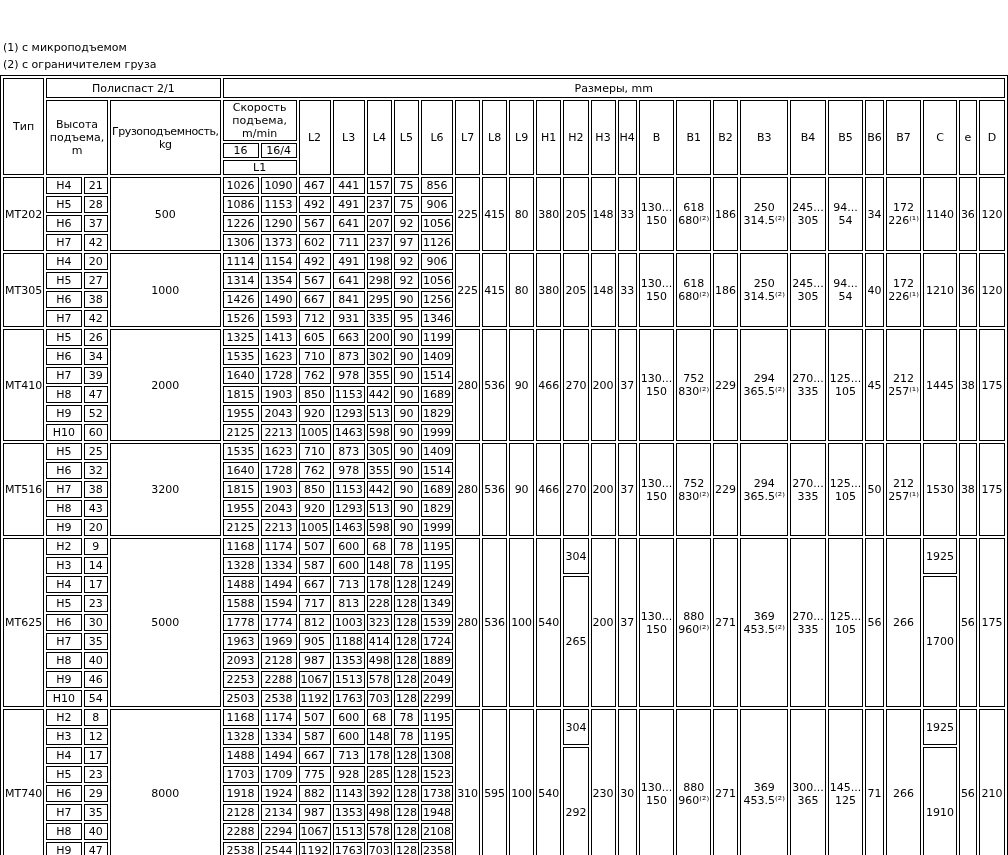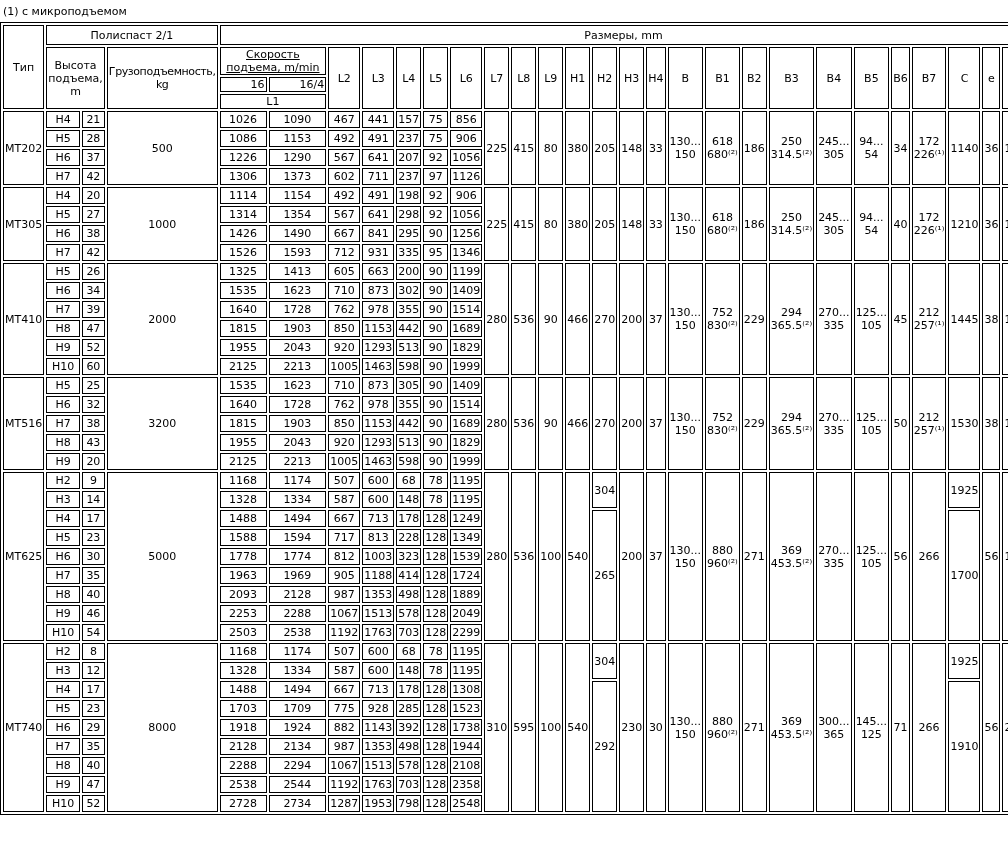--- a/index.html
+++ b/index.html
@@ -1,37 +1,38 @@
 <!DOCTYPE html>
 <html><head>
 <meta charset="utf-8">
 <style>
   html,body{margin:0;padding:0;background:#fff;color:#000;
     font-family:"DejaVu Sans","Liberation Sans",sans-serif;font-size:11px;}
   .page{position:relative;width:1008px;height:855px;overflow:hidden;}
-  .notes{padding:3px 16px 2px 3px;}
+  .notes{padding:3px 16px 2px 3px;margin-top:36px;}
   .note{display:block;line-height:17px;white-space:nowrap;}
   table.spec{border-collapse:separate;border-spacing:2px;table-layout:fixed;
     border:1px solid #000;background:#fff;}
   table.spec th,table.spec td{border:1px solid #000;background:#fff;
     text-align:center;vertical-align:middle;padding:0 1px;line-height:13px;
     font-weight:normal;font-size:11px;overflow:hidden;}
   thead tr.r1 th{height:18px;}
-  thead th.speed{height:24px;text-decoration:underline;}
-  thead tr.r3 th{height:12px;padding-left:30px;}
+  thead th.speed{height:24px;}
+  thead tr.r3 th{height:12px;}
   thead tr.r4 th{height:13px;margin-top:37px;}
   thead th.cap{letter-spacing:-0.4px;}
   tbody td{height:15px;}
 </style>
 </head>
 <body>
 
 <div class="page">
   <div class="notes">
     <span class="note">(1) с микроподъемом</span>
+    <span class="note">(2) с ограничителем груза</span>
   </div>
   <table class="spec">
     <colgroup>
         <col style="width: 41px;">
         <col style="width: 43px;">
         <col style="width: 29px;">
         <col style="width: 111px;">
         <col style="width: 52px;">
         <col style="width: 52px;">
         <col style="width: 28px;">
@@ -590,21 +591,21 @@
         </tr>
         <tr>
           <td>H7</td>
           <td>35</td>
           <td>2128</td>
           <td>2134</td>
           <td>987</td>
           <td>1353</td>
           <td>498</td>
           <td>128</td>
-          <td>1944</td>
+          <td>1948</td>
         </tr>
         <tr>
           <td>H8</td>
           <td>40</td>
           <td>2288</td>
           <td>2294</td>
           <td>1067</td>
           <td>1513</td>
           <td>578</td>
           <td>128</td>

